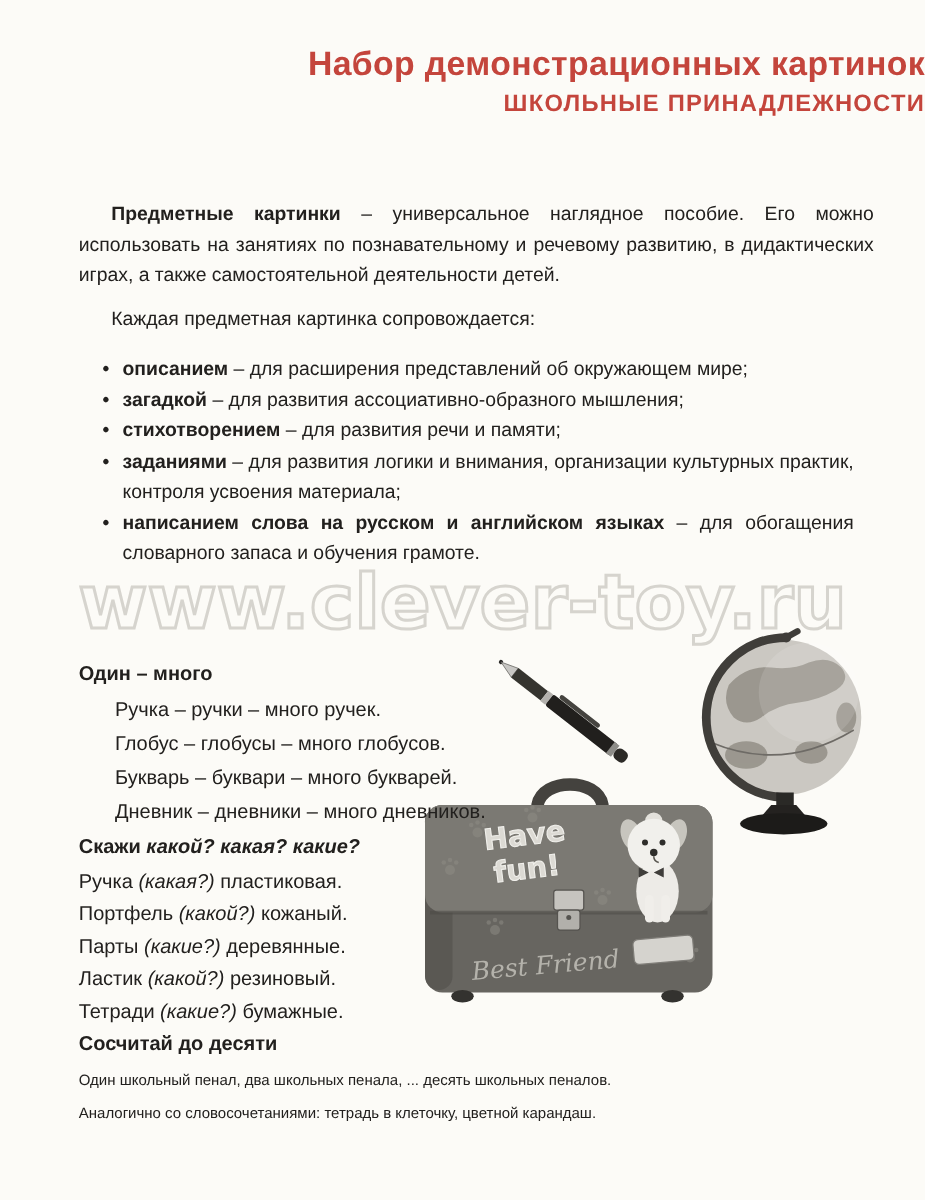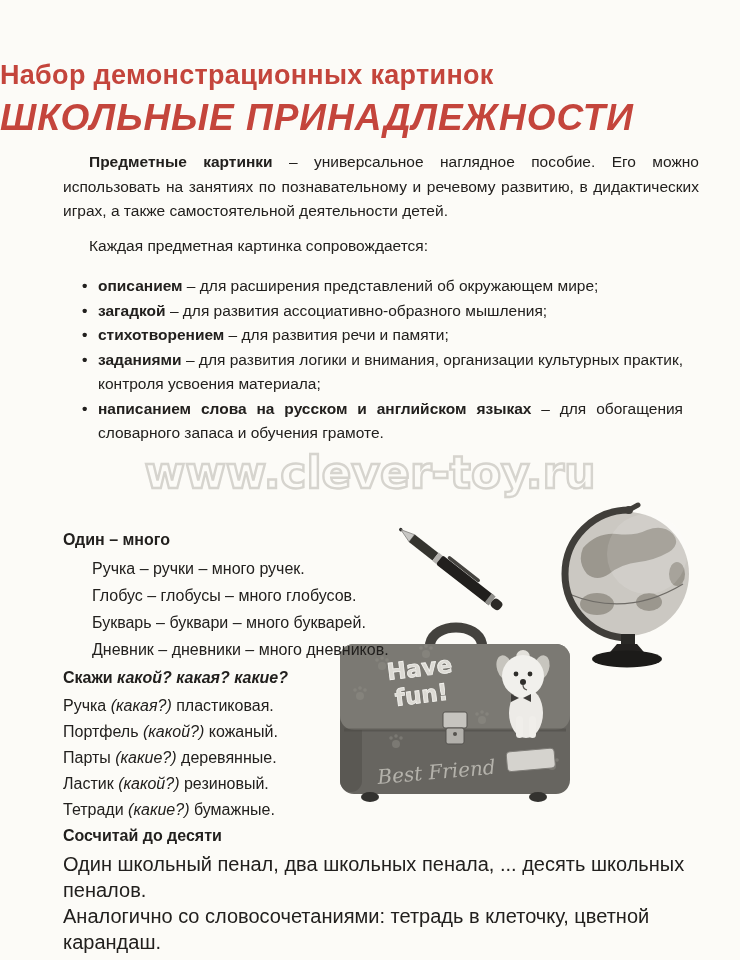--- a/index.html
+++ b/index.html
@@ -7,59 +7,59 @@
   .page {
     position: relative;
     width: 740px; height: 960px;
     background: #fcfbf7;
     overflow: hidden;
     font-family: "Liberation Sans", sans-serif;
     color: #22201e;
   }
 
   
-  .title-block { position: absolute; top: 60px; left: 0; width: 740px; text-align: left; z-index: 2; color: #c4453c; }
+  .title-block { position: absolute; top: 36px; left: 0; width: 740px; text-align: right; z-index: 2; color: #c4453c; }
   .title-line1 { font-size: 27px; font-weight: bold; letter-spacing: 0.3px; }
-  .title-line2 { font-size: 37px; font-weight: bold; margin-top: 6px; letter-spacing: 1px; font-style: italic; }
+  .title-line2 { font-size: 19px; font-weight: bold; margin-top: 6px; letter-spacing: 1px; }
 
   
   .flow {
-    position: absolute; left: 63px; top: 150px; width: 636px;
+    position: absolute; left: 63px; top: 160px; width: 636px;
     font-size: 15.5px; line-height: 24.5px;
     text-align: justify; z-index: 2;
   }
   .para { text-indent: 26px; margin: 0; }
   .list-intro { text-indent: 26px; margin-top: 10px; }
   ul.props { margin: 16px; padding: 0; list-style: none; }
   ul.props li { position: relative; padding-left: 19px; text-align: justify; }
   ul.props li::before { content: "\2022"; position: absolute; left: 3px; font-weight: bold; }
   .para2 { text-indent: 26px; margin-top: 10px; }
 
   
   .watermark {
     position: absolute; top: 447px; left: 50%; transform: translateX(-50%);
     white-space: nowrap; z-index: 1;
     font-family: "DejaVu Sans", sans-serif;
-    font-weight: bold; font-size: 44px; letter-spacing: 0;
+    font-weight: bold; font-size: 60px; letter-spacing: 0;
     color: transparent; -webkit-text-stroke: 2.4px #d6d4ce;
   }
 
   
   .sec { position: absolute; left: 63px; z-index: 2; }
   .sec-heading { margin: 15px 0 6px 0; font-size: 16px; font-weight: bold; }
   .it { font-style: italic; }
 
   .sec-one-many { top: 516px; width: 355px; }
   .om-line { font-size: 16px; line-height: 27px; margin-left: 29px; }
 
   .sec-which { top: 654px; width: 305px; }
   .sk-line { font-size: 16px; line-height: 26px; }
 
   .sec-count { top: 812px; width: 636px; }
-  .ct-line { font-size: 20px; line-height: 26px; }
+  .ct-line { font-size: 12px; line-height: 26px; }
 
   
   .illus { position: absolute; z-index: 1; }
   .illus-pen   { left: 388px; top: 515px; }
   .illus-globe { left: 531px; top: 502px; }
   .illus-bag   { left: 330px; top: 616px; }
 </style>
 </head>
 <body>
 

